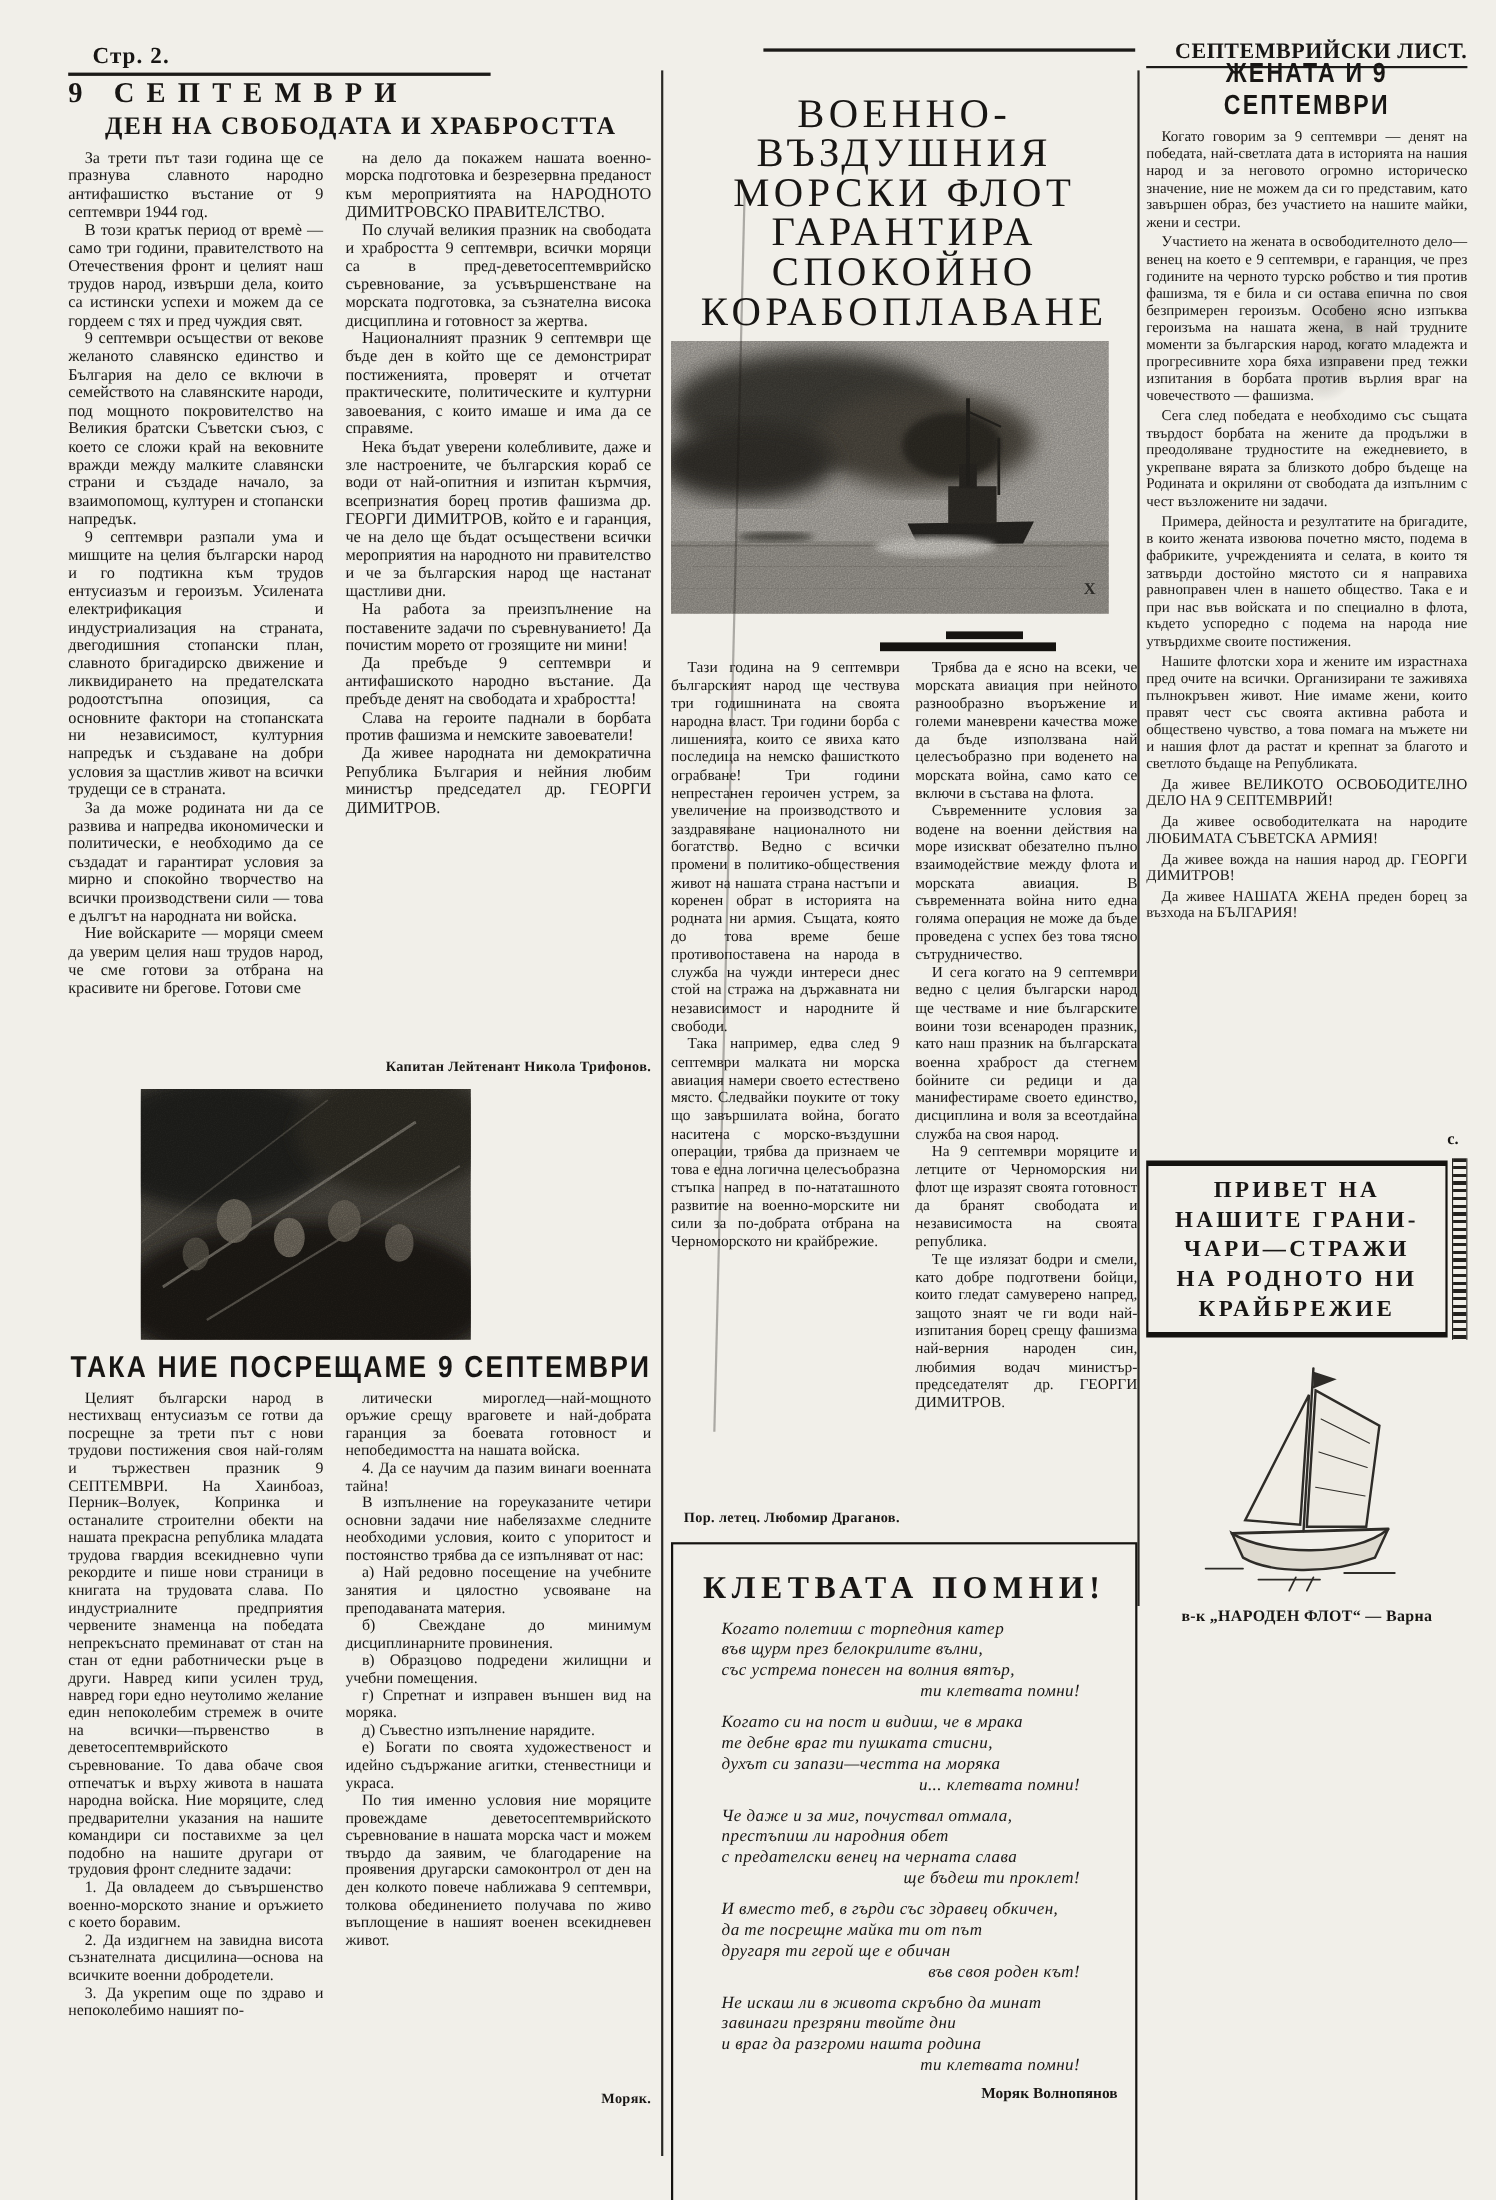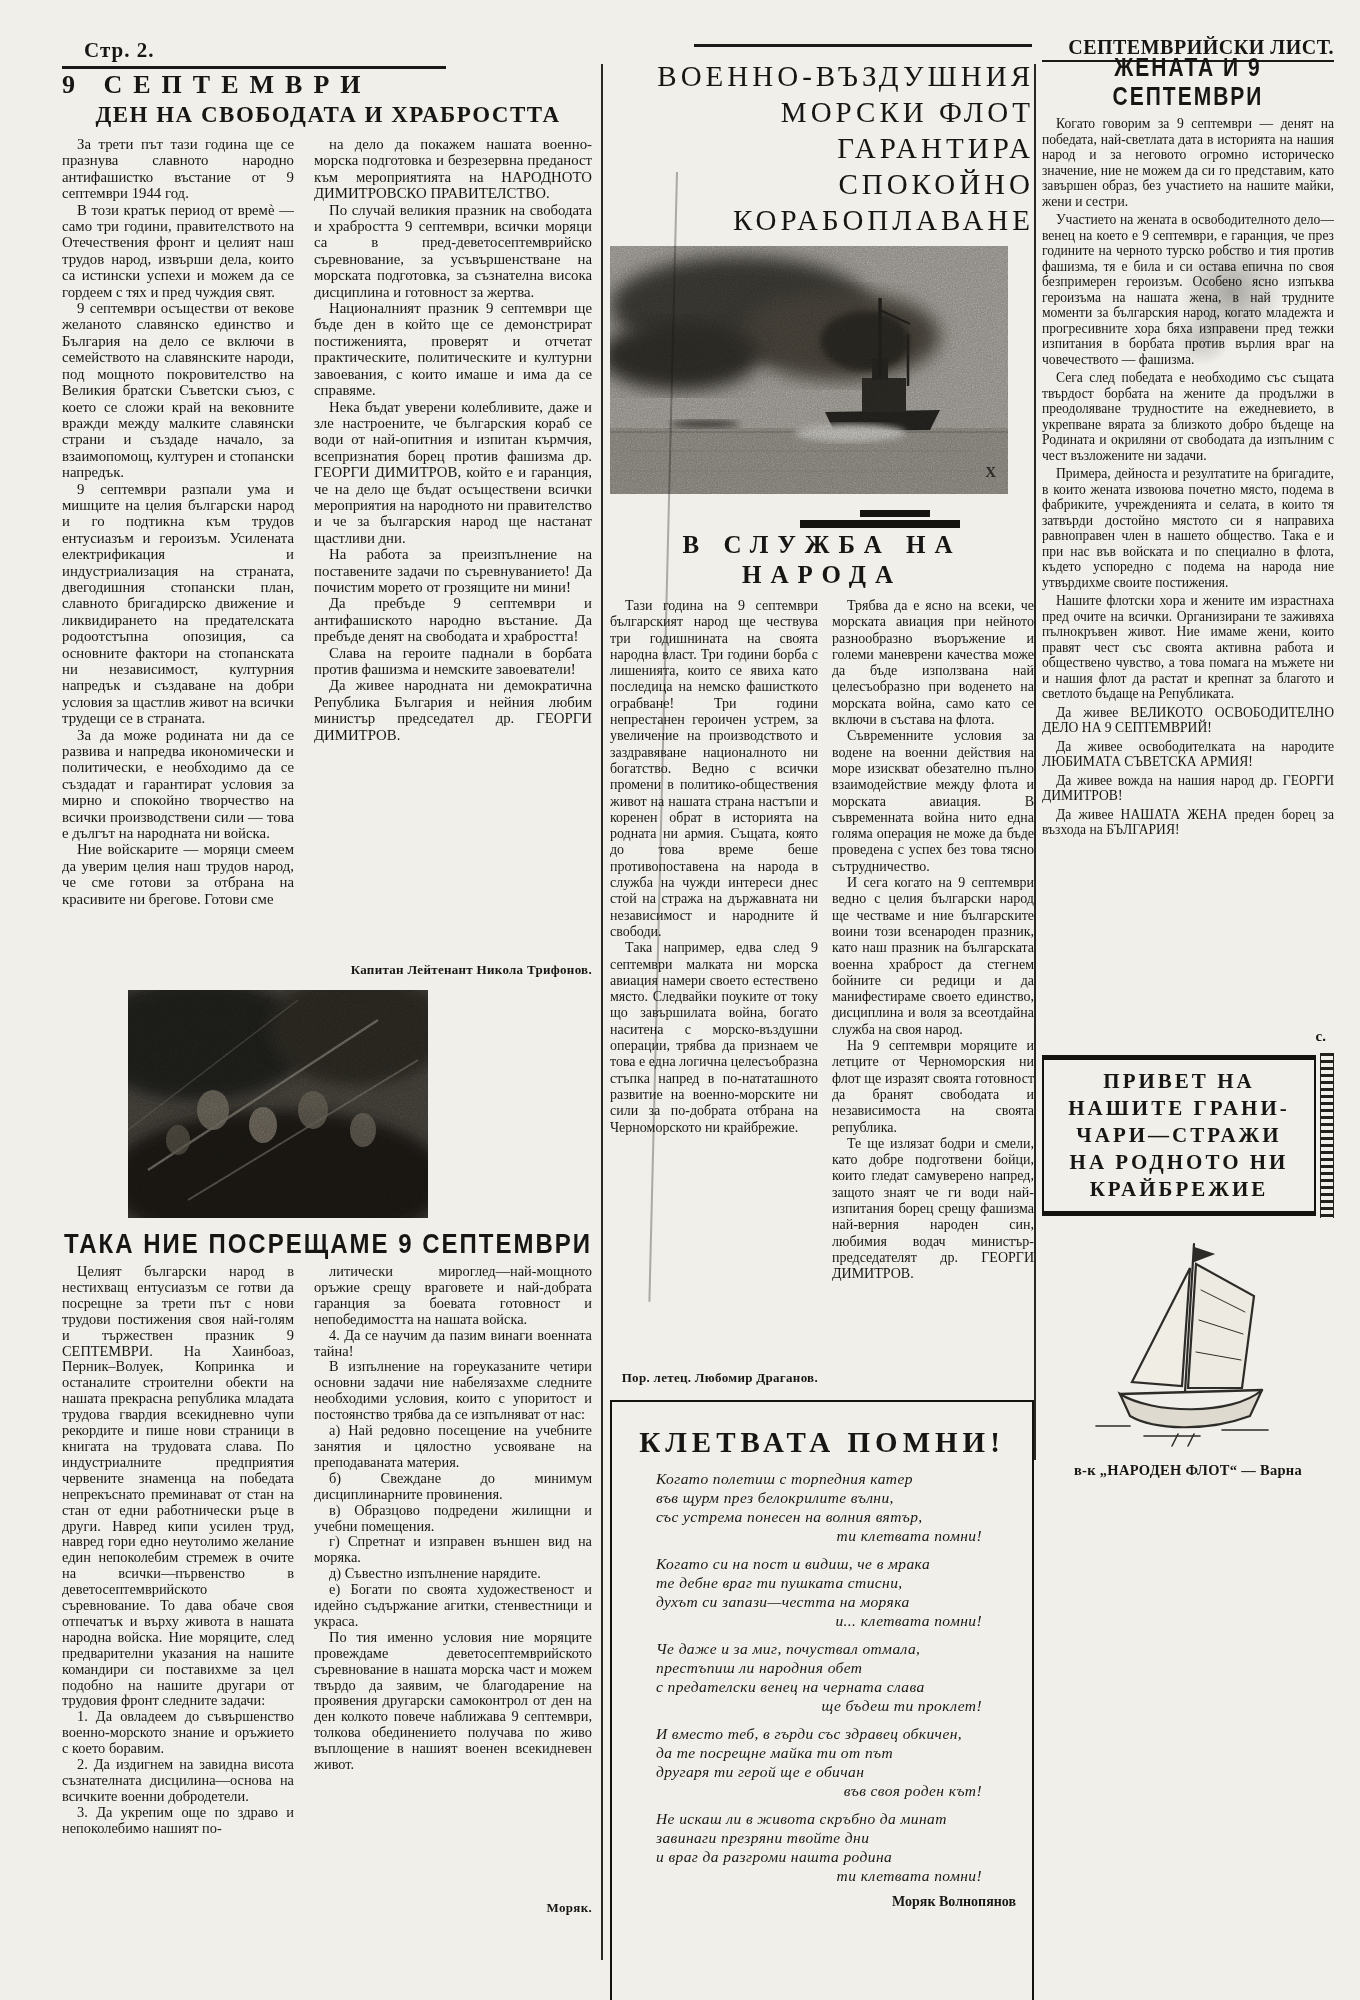--- a/index.html
+++ b/index.html
@@ -30,21 +30,21 @@
   .a1 .coltext{font-size:14.8px;line-height:16.4px;}
   .a1 .lcol1 .coltext{height:846px;}
   .a1 .lcol2 .coltext{height:826px;}
   .crowd-photo{margin:8px 0 0 66px;width:300px;height:228px;display:block;}
   .welcome-title{margin-top:12px;font-family:"Liberation Sans",sans-serif;font-size:24px;font-weight:bold;letter-spacing:2px;text-align:center;transform:scaleY(1.15);}
   .a2 .coltext{font-size:14.4px;line-height:15.9px;}
   .a2 .lcol1 .coltext{height:672px;}
   .a2 .lcol2 .coltext{height:636px;}
   
   .center-sec{left:610px;top:58px;width:424px;}
-  .c-headline{font-size:29px;line-height:36px;letter-spacing:4px;text-align:right;font-weight:normal;}
+  .c-headline{font-size:37px;line-height:36px;letter-spacing:4px;text-align:center;font-weight:normal;margin-top:28px;}
   .photo-wrap{position:relative;width:398px;height:248px;margin-top:8px;}
   .photo-mark{position:absolute;right:12px;top:218px;font-size:15px;font-weight:bold;color:#2b2a26;font-family:"Liberation Serif",serif;}
   .service-bars{margin:16px 0 2px 130px;}
   .service-bars .b1{width:70px;height:7px;background:#151310;margin-left:120px;}
   .service-bars .b2{width:160px;height:8px;background:#151310;margin-top:3px;margin-left:60px;}
   .service-title{font-size:25px;font-weight:bold;text-align:center;letter-spacing:9px;line-height:30px;}
   .ccols{display:flex;gap:14px;margin-top:8px;}
   .ccol1{width:208px;}
   .ccol2{width:202px;}
   .svc .coltext{font-size:14px;line-height:16.3px;}
@@ -223,21 +223,20 @@
       <ellipse cx="95" cy="178" rx="35" ry="4" fill="#55524b" filter="url(#blur3)"></ellipse>
       <rect width="398" height="248" filter="url(#grain2)" opacity="0.3"></rect>
     </svg>
     <div class="photo-mark">X</div>
   </div>
 
   <div class="service-bars">
     <div class="b1"></div>
       <div class="b2"></div>
   </div>
-  <div class="service-title">В СЛУЖБА НА НАРОДА</div>
 
   <div class="ccols svc">
     <div class="ccol1">
       <div class="coltext">
           <p>Тази година на 9 септември българският народ ще чествува три годишнината на своята народна власт. Три години борба с лишенията, които се явиха като последица на немско фашисткото ограбване! Три години непрестанен героичен устрем, за увеличение на производството и заздравяване националното ни богатство. Ведно с всички промени в политико-обществения живот на нашата страна настъпи и коренен обрат в историята на родната ни армия. Същата, която до това време беше противопоставена на народа в служба на чужди интереси днес стой на стража на държавната ни независимост и народните й свободи.</p>
           <p>Така например, едва след 9 септември малката ни морска авиация намери своето естествено място. Следвайки поуките от току що завършилата война, богато наситена с морско-въздушни операции, трябва да признаем че това е една логична целесъобразна стъпка напред в по-нататашното развитие на военно-морските ни сили за по-добрата отбрана на Черноморското ни крайбрежие.</p>
         </div>
       <div class="byline">Пор. летец. Любомир Драганов.</div>
     </div>
     <div class="ccol2">

